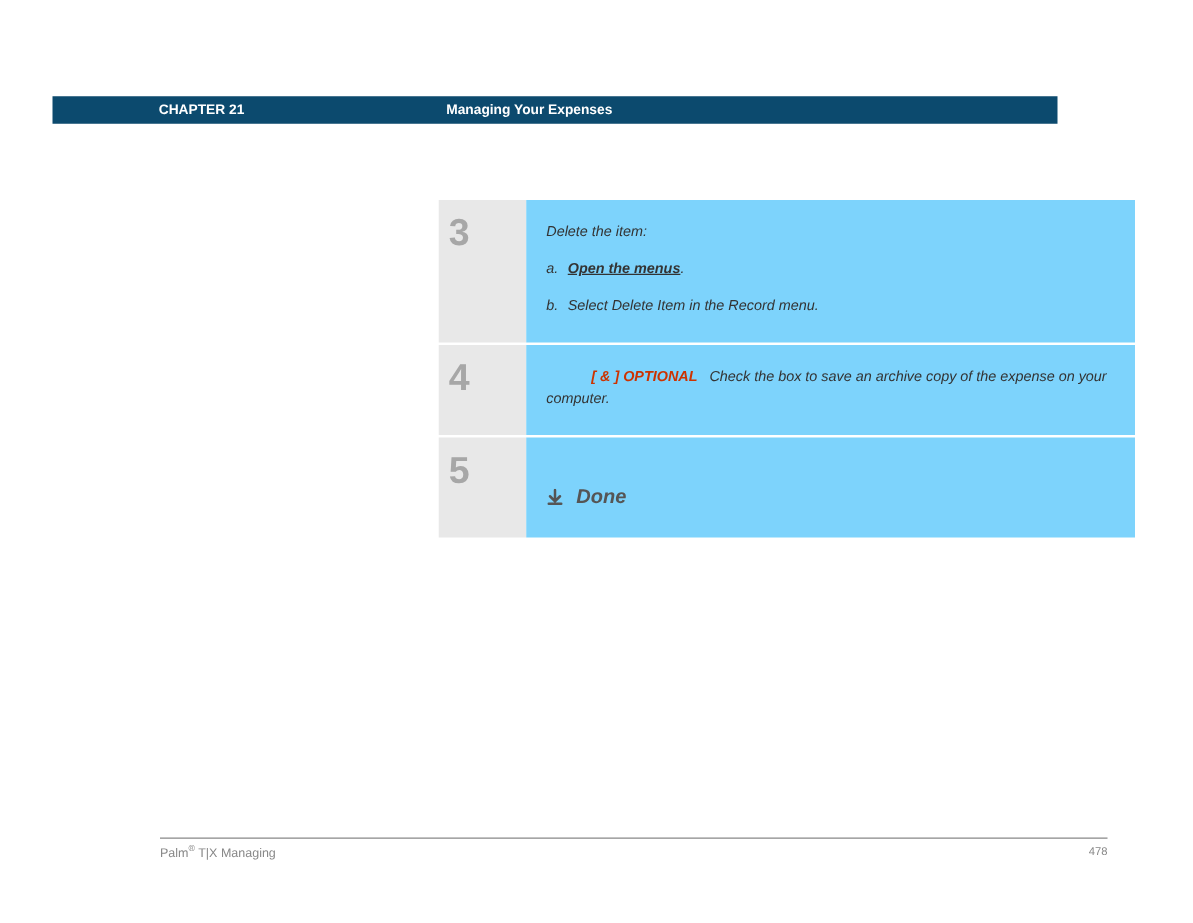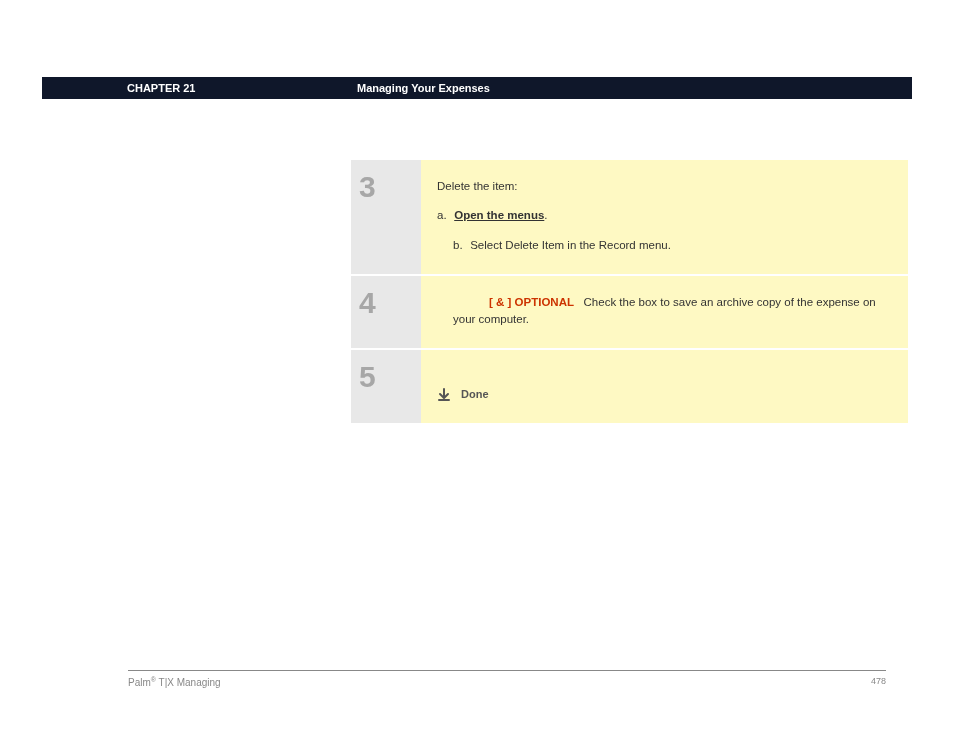--- a/index.html
+++ b/index.html
@@ -7,23 +7,23 @@
       font-family: Arial, Helvetica, sans-serif;
       background: #ffffff;
       width: 954px;
       height: 738px;
       position: relative;
     }
     .orange-bar {
       position: absolute;
       top: 77px;
       left: 42px;
-      width: 870px;
+      width: 804px;
       height: 22px;
-      background: #0f172a;
+      background: #0c4a6e;
       display: flex;
       align-items: center;
       color: #ffffff;
       font-size: 11px;
       font-weight: bold;
     }
     .chapter-label {
       margin-left: 85px;
       width: 230px;
     }
@@ -43,32 +43,32 @@
       width: 70px;
       background: #e8e8e8;
       padding: 10px 0 0 8px;
       font-size: 30px;
       font-weight: bold;
       color: #a7a7a7;
       font-family: Arial, Helvetica, sans-serif;
     }
     .step-content-cell {
       flex: 1;
-      background: #fef9c3;
+      background: #7dd3fc;
       padding: 18px 16px 20px 16px;
       font-size: 11.5px;
       color: #333333;
       line-height: 1.5;
+      font-style: italic;
     }
     .step-content-cell p {
       margin-bottom: 12px;
     }
     .step-content-cell p:last-child {
       margin-bottom: 0;
-      margin-left: 16px;
     }
     .link-text {
       font-weight: bold;
       text-decoration: underline;
       color: #333333;
     }
     .sub-letter {
       display: inline-block;
       width: 14px;
     }
@@ -76,21 +76,21 @@
       color: #cc3300;
       font-weight: bold;
       padding-left: 36px;
     }
     .done-row {
       margin-top: 18px;
       display: flex;
       align-items: center;
       font-weight: bold;
       color: #555555;
-      font-size: 11px;
+      font-size: 16px;
     }
     .done-icon {
       width: 14px;
       height: 14px;
       margin-right: 10px;
       display: inline-block;
     }
     .done-icon svg {
       display: block;
     }

